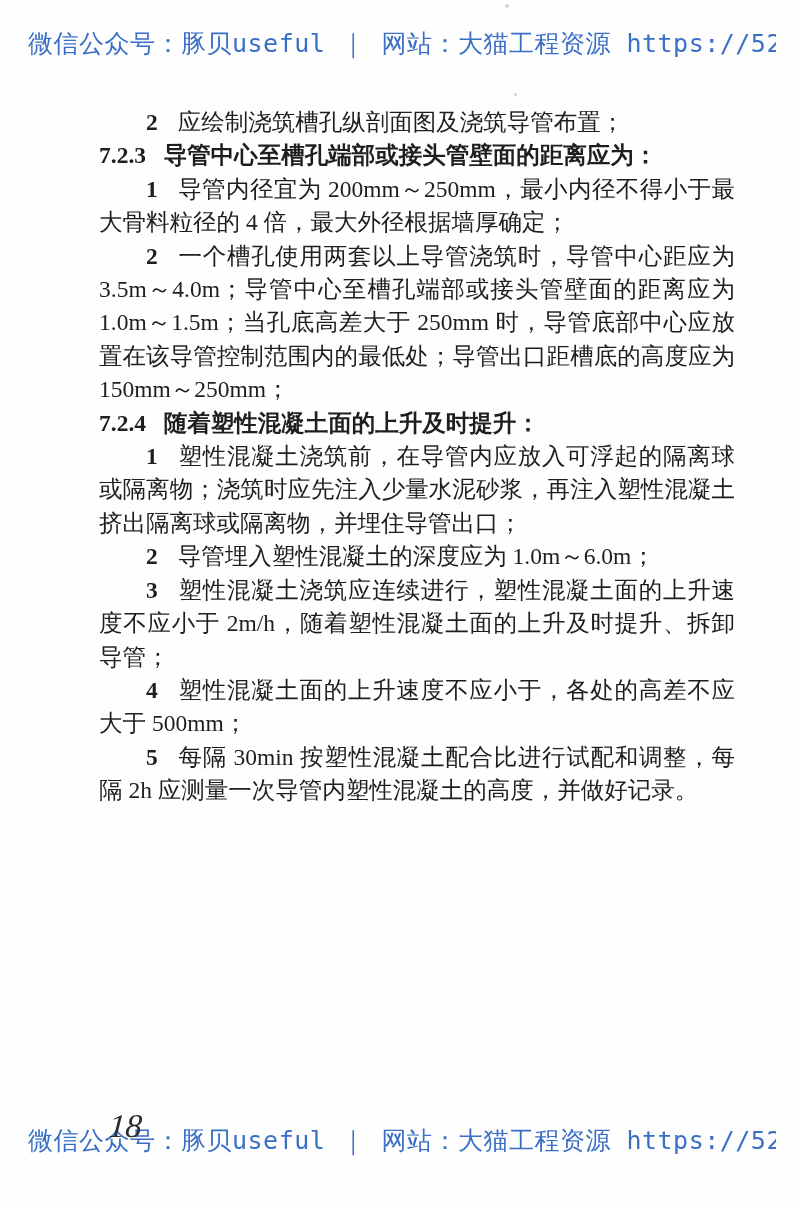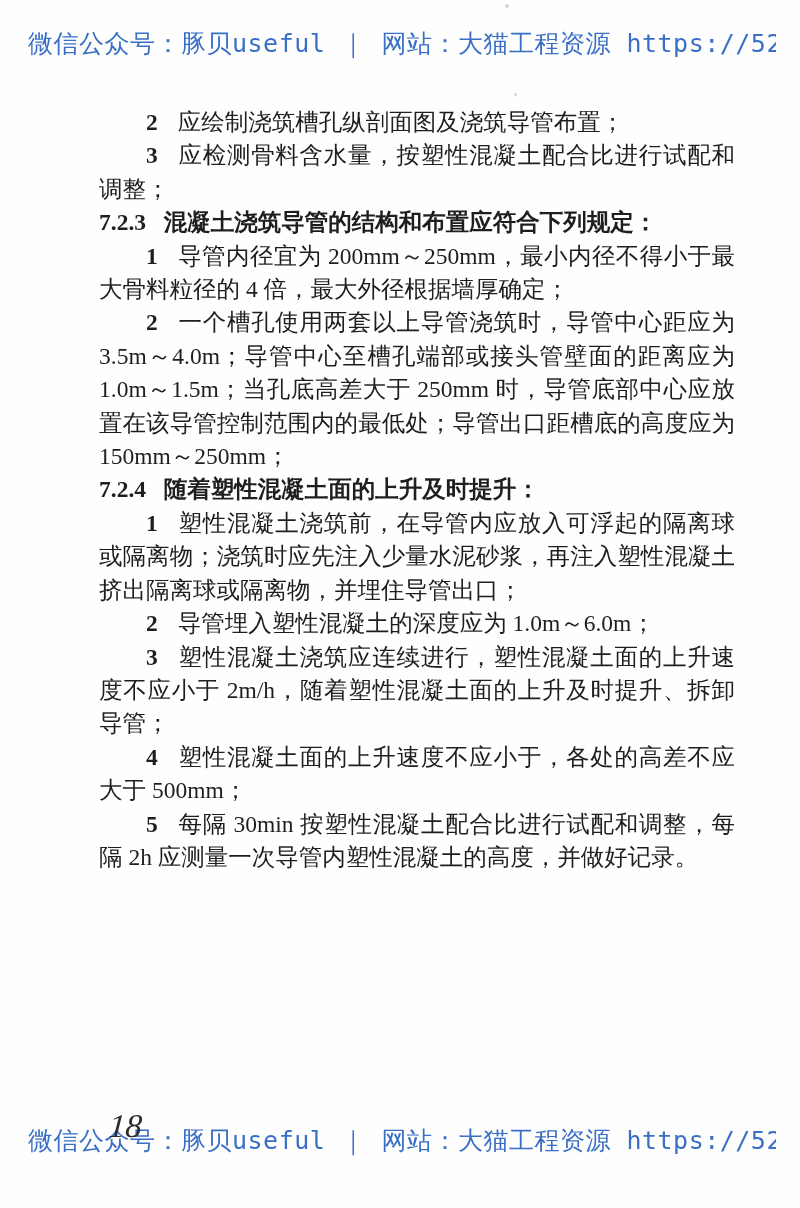--- a/index.html
+++ b/index.html
@@ -60,22 +60,21 @@
   .speck.s1 { left: 505px; top: 4px;  width: 4px; height: 4px; }
   .speck.s2 { left: 514px; top: 93px; width: 3px; height: 3px; }
 </style>
 </head>
 <body>
 
 <div class="watermark top" style="color: rgb(58, 111, 198);">微信公众号：豚贝useful ｜ 网站：大猫工程资源 https://521686.xyz/</div>
 
 <div class="doc">
   <p class="item"><span class="num">2</span><span>应绘制浇筑槽孔纵剖面图及浇筑导管布置；</span></p>
-  <p class="item"><span class="num">3</span><span>应检测骨料含水量，按塑性混凝土配合比进行试配和调整；</span></p>
-  <p class="section"><span class="num">7.2.3</span><span>混凝土浇筑导管的结构和布置应符合下列规定：</span></p>
+  <p class="section"><span class="num">7.2.3</span><span>导管中心至槽孔端部或接头管壁面的距离应为：</span></p>
   <p class="item"><span class="num">1</span><span>导管内径宜为 200mm～250mm，最小内径不得小于最大骨料粒径的 4 倍，最大外径根据墙厚确定；</span></p>
   <p class="item"><span class="num">2</span><span>一个槽孔使用两套以上导管浇筑时，导管中心距应为 3.5m～4.0m；导管中心至槽孔端部或接头管壁面的距离应为 1.0m～1.5m；当孔底高差大于 250mm 时，导管底部中心应放置在该导管控制范围内的最低处；导管出口距槽底的高度应为 150mm～250mm；</span></p>
   <p class="section"><span class="num">7.2.4</span><span>随着塑性混凝土面的上升及时提升：</span></p>
   <p class="item"><span class="num">1</span><span>塑性混凝土浇筑前，在导管内应放入可浮起的隔离球或隔离物；浇筑时应先注入少量水泥砂浆，再注入塑性混凝土挤出隔离球或隔离物，并埋住导管出口；</span></p>
   <p class="item"><span class="num">2</span><span>导管埋入塑性混凝土的深度应为 1.0m～6.0m；</span></p>
   <p class="item"><span class="num">3</span><span>塑性混凝土浇筑应连续进行，塑性混凝土面的上升速度不应小于 2m/h，随着塑性混凝土面的上升及时提升、拆卸导管；</span></p>
   <p class="item"><span class="num">4</span><span>塑性混凝土面的上升速度不应小于，各处的高差不应大于 500mm；</span></p>
   <p class="item"><span class="num">5</span><span>每隔 30min 按塑性混凝土配合比进行试配和调整，每隔 2h 应测量一次导管内塑性混凝土的高度，并做好记录。</span></p>
 </div>
 

